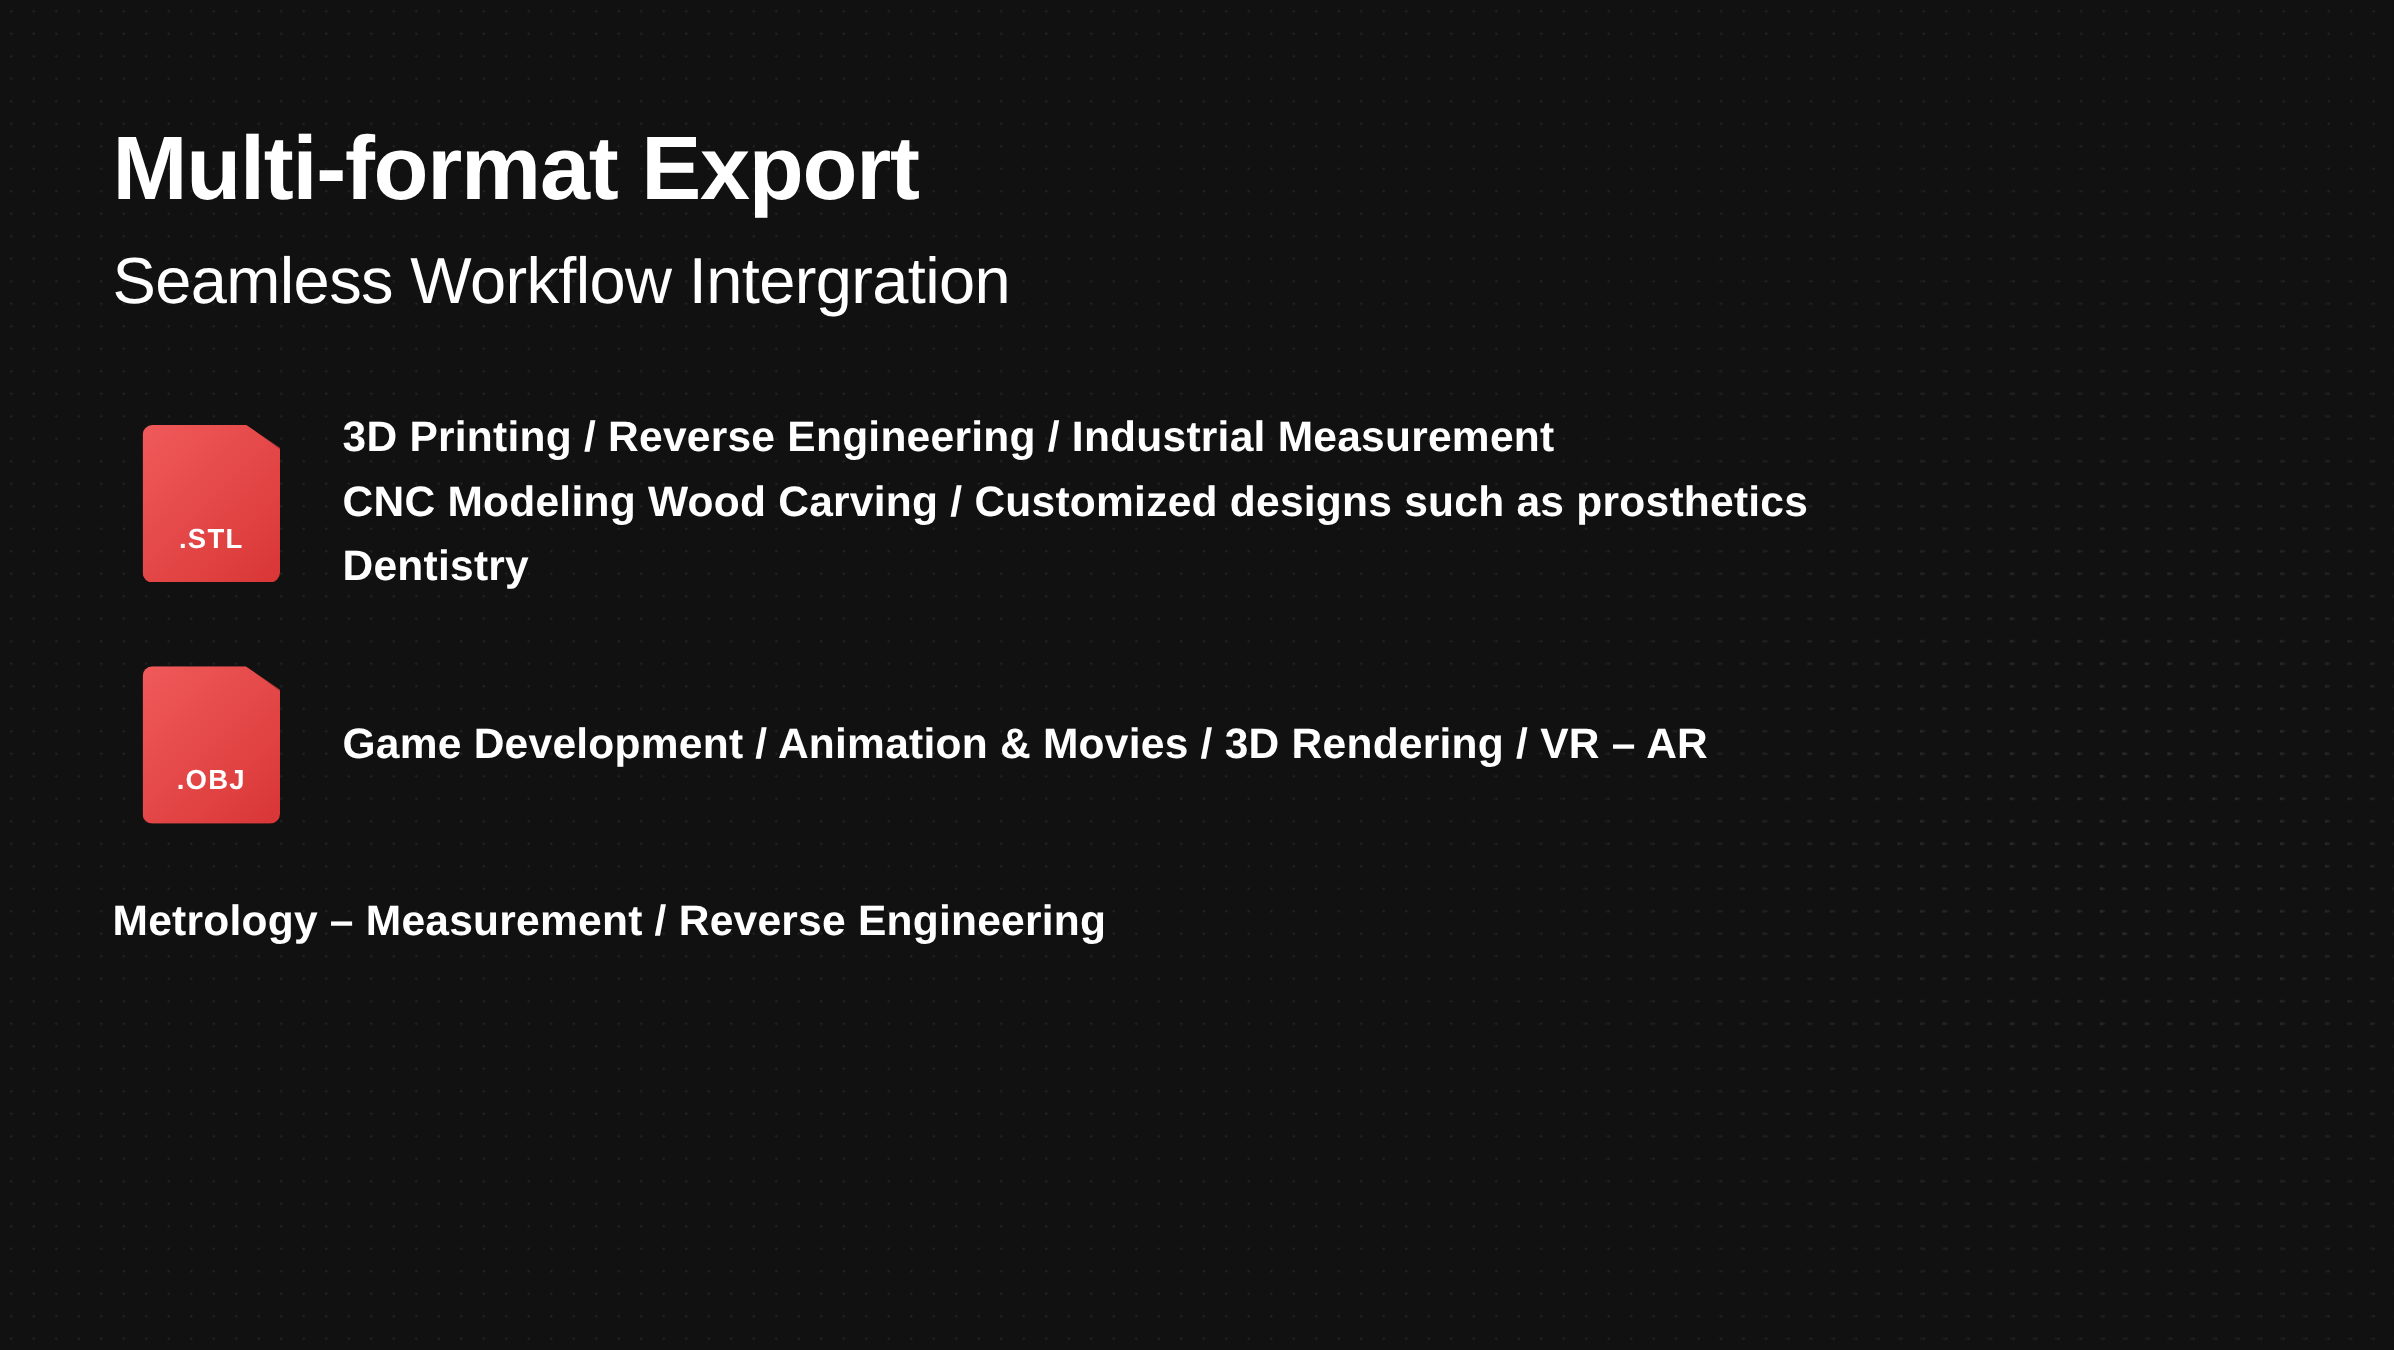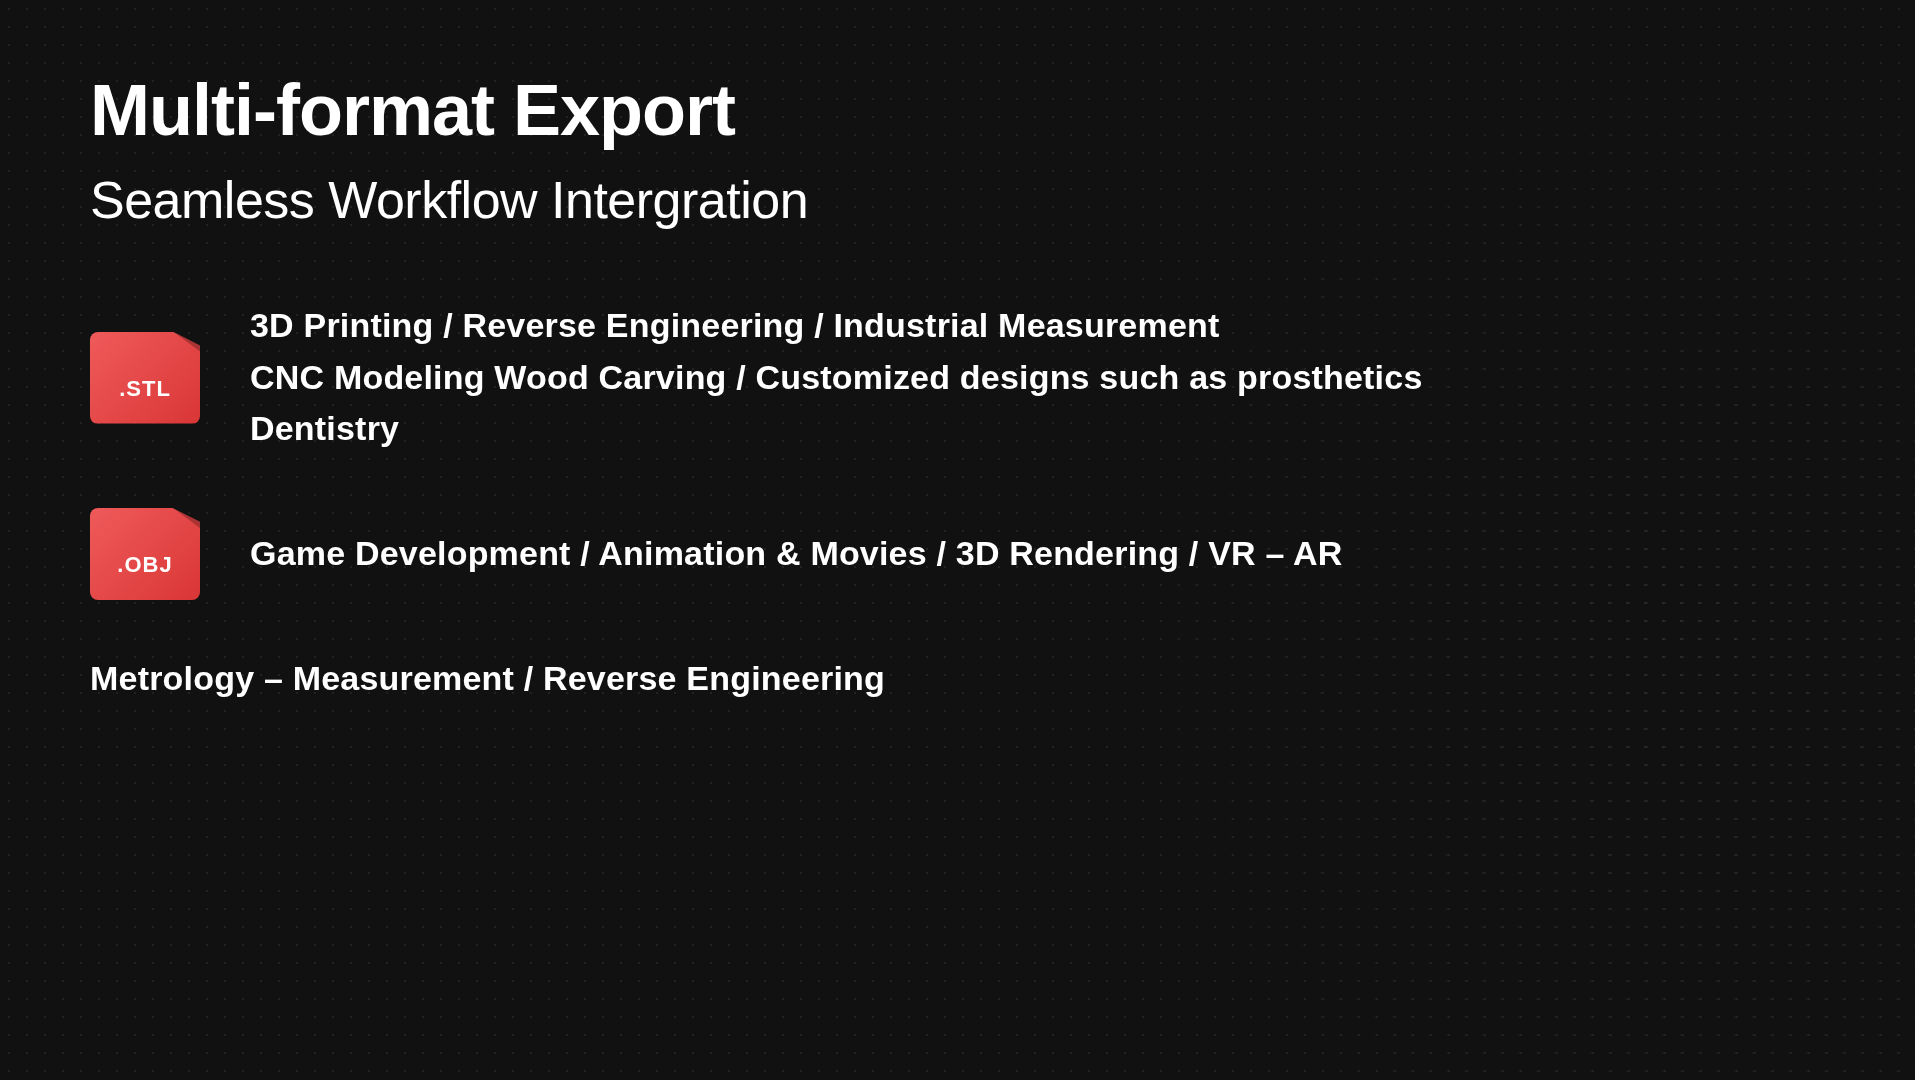--- a/index.html
+++ b/index.html
@@ -39,21 +39,21 @@
       background-size: 18px 18px;
       opacity: 0.6;
       pointer-events: none;
       mask-image: radial-gradient(ellipse 80% 80% at 80% 60%, rgba(0,0,0,0.9) 0%, transparent 70%);
       -webkit-mask-image: radial-gradient(ellipse 80% 80% at 80% 60%, rgba(0,0,0,0.9) 0%, transparent 70%);
     }
 
     .content {
       position: relative;
       z-index: 1;
-      padding: 71px 90px;
+      padding: 96px 90px;
     }
 
     .main-title {
       font-size: 72px;
       font-weight: 900;
       color: #ffffff;
       letter-spacing: -1px;
       margin-bottom: 20px;
       line-height: 1.1;
     }
@@ -74,22 +74,23 @@
 
     .format-item {
       display: flex;
       align-items: center;
       gap: 50px;
     }
 
     .file-icon {
       position: relative;
       width: 110px;
-      height: 92px;
+      height: 126px;
       flex-shrink: 0;
+      margin-left: 24px;
     }
 
     .file-icon-body {
       width: 100%;
       height: 100%;
       background: linear-gradient(135deg, #f05a5a 0%, #d93636 100%);
       border-radius: 8px 8px 8px 8px;
       position: relative;
       clip-path: polygon(0 0, 75% 0, 100% 15%, 100% 100%, 0 100%);
     }

